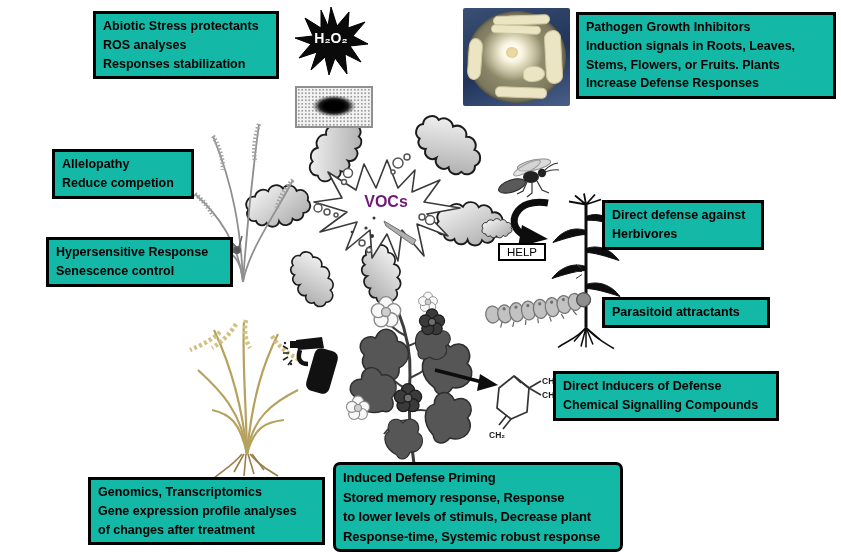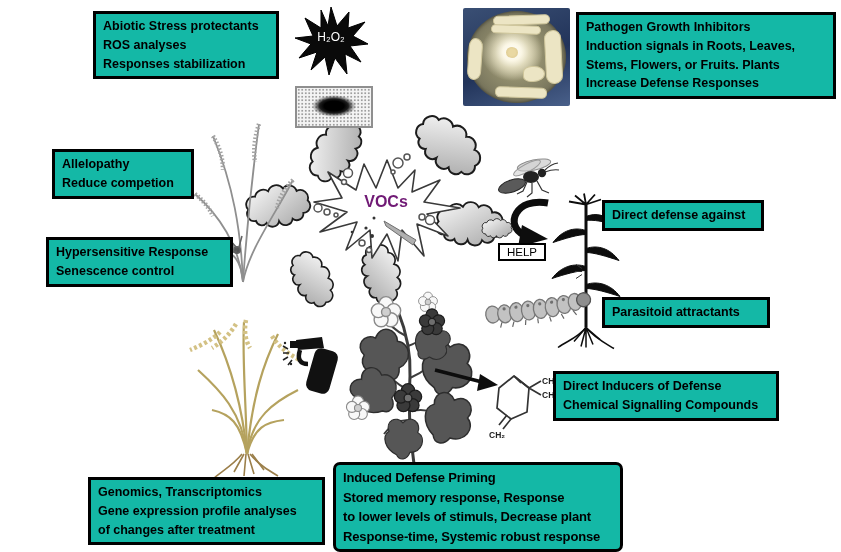--- a/index.html
+++ b/index.html
@@ -7,21 +7,21 @@
          font-family:"Liberation Sans", sans-serif;}
   .abs{position:absolute;}
   .tbox{position:absolute;border:3px solid #000;background:#14b8a6;padding:3px 7px;
         font-weight:bold;font-size:12.5px;line-height:1.5;color:#000;white-space:nowrap;z-index:30;}
   .tbox.tight{font-size:13px;letter-spacing:-0.15px;border-radius:7px;}
   .helpbox{position:absolute;border:2.5px solid #000;background:#fff;padding:1px 7px;
         font-weight:normal;font-size:11.5px;color:#000;z-index:30;}
   .vocs{position:absolute;left:346px;top:193px;width:80px;text-align:center;
         font-weight:bold;font-size:16px;color:#701a75;z-index:25;}
   .h2o2{position:absolute;left:299px;top:30px;width:64px;text-align:center;
-        font-weight:normal;font-size:12px;color:#fff;z-index:26;}
+        font-weight:bold;font-size:14px;color:#fff;z-index:26;}
   .petri{position:absolute;left:463px;top:8px;width:107px;height:98px;z-index:5;
         background:linear-gradient(160deg,#3a4f74,#22345a 55%,#49608a);border-radius:2px;}
   .dish{position:absolute;left:4px;top:3px;width:99px;height:92px;border-radius:50%;
         background:radial-gradient(circle at 50% 48%, #d9d2ad 0%, #b3ae8a 18%, #908c6c 38%, #7d7a60 62%, #6f6d57 85%, #636250 100%);
         box-shadow:inset 0 0 4px rgba(0,0,0,.6);}
   .glow{position:absolute;left:18px;top:15px;width:62px;height:58px;border-radius:50%;
         background:radial-gradient(closest-side,#ffffff 0%,#fbf7e6 30%,rgba(240,234,206,.7) 55%,rgba(220,214,180,0) 100%);}
   .cdot{position:absolute;left:43px;top:39px;width:12px;height:11px;border-radius:50%;
         background:radial-gradient(circle,#e9d8a2 40%,#d9c488 100%);}
   .streak{position:absolute;background:#ece5c4;border:1px solid #cfc69c;border-radius:5px;}
@@ -328,20 +328,21 @@
     <div>Reduce competion</div>
   </div>
 
   <div class="tbox" style="left:46px;top:237px;width:167px">
     <div>Hypersensitive Response</div>
     <div>Senescence control</div>
   </div>
 
   <div class="tbox" style="left:602px;top:200px;width:142px">
     <div>Direct defense against</div>
+    <div>Herbivores</div>
   </div>
 
   <div class="tbox" style="left:602px;top:297px;width:148px">
     <div>Parasitoid attractants</div>
   </div>
 
   <div class="tbox" style="left:553px;top:371px;width:206px">
     <div>Direct Inducers of Defense</div>
     <div>Chemical Signalling Compounds</div>
   </div>

